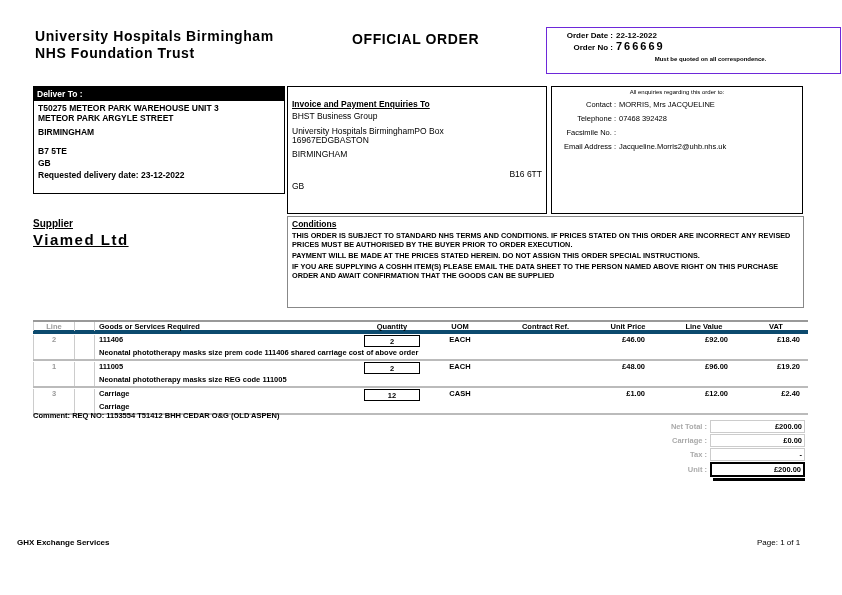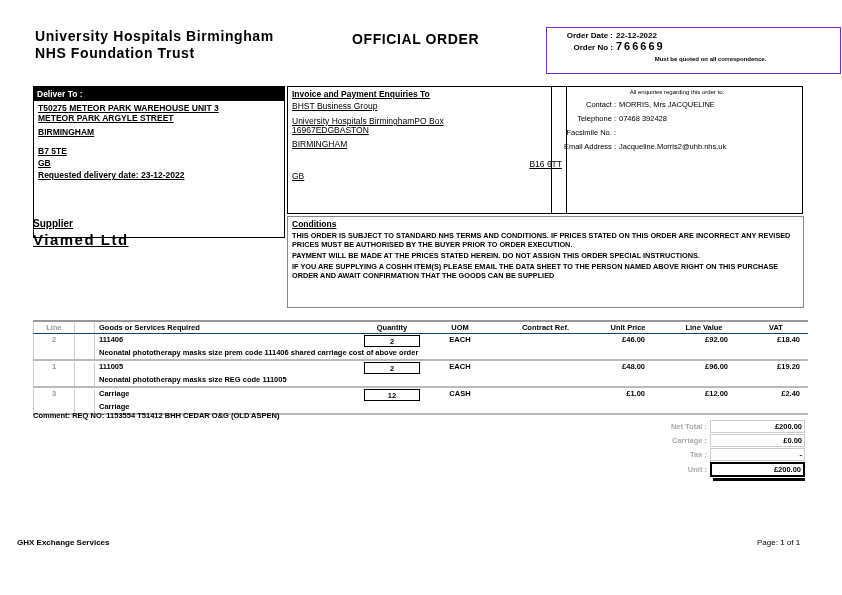--- a/index.html
+++ b/index.html
@@ -13,26 +13,26 @@
 
   
   .order-box { left:546px; top:27px; width:295px; height:47px; border:1px solid #6d28d9; padding-top:3px; }
   .ob-row { display:flex; align-items:baseline; font-weight:bold; }
   .ob-label { width:66px; text-align:right; font-size:8px; }
   .ob-val { margin-left:3px; font-size:8px; }
   .ob-no-val { margin-left:3px; font-size:11px; letter-spacing:2px; }
   .ob-note { font-size:6px; font-weight:bold; text-align:center; padding-left:34px; margin-top:4px; }
 
   
-  .deliver-box { left:33px; top:86px; width:252px; height:152px; border:1px solid #000;text-decoration:underline; }
+  .deliver-box { left:33px; top:86px; width:252px; height:108px; border:1px solid #000; }
   .deliver-header { background:#000; color:#fff; font-size:8.5px; font-weight:bold; padding:2px 3px; }
   .deliver-body { padding:2px 4px; font-size:8.5px; font-weight:bold; }
   .mt2{margin-top:2px;} .mt4{margin-top:4px;} .mt6{margin-top:6px;} .mt9{margin-top:9px;} .mt10{margin-top:10px;text-align:right;}
 
-  .invoice-box { left:287px; top:86px; width:280px; height:128px; border:1px solid #000; padding:2px 4px; font-size:8.5px;text-decoration:underline; }
+  .invoice-box { left:287px; top:86px; width:260px; height:128px; border:1px solid #000; padding:12px 4px; font-size:8.5px; }
   .invoice-title { font-weight:bold; text-decoration:underline; }
   .tight { line-height:9px; }
 
   .enq-box { left:551px; top:86px; width:252px; height:128px; border:1px solid #000; font-size:7.5px; font-weight:normal; padding-top:2px; }
   .enq-heading { font-size:6px; text-align:center; margin-bottom:3px; }
   .enq-row { display:flex; margin-top:5px; }
   .enq-label { width:64px; text-align:right; flex-shrink:0; }
   .enq-val { margin-left:3px; }
 
   
@@ -42,21 +42,21 @@
   
   .cond-box { left:287px; top:216px; width:517px; height:92px; border:1px solid #888; padding:2px 4px; }
   .cond-title { font-size:8.5px; font-weight:bold; text-decoration:underline; }
   .cond-para { font-size:7.3px; font-weight:bold; line-height:9px; margin-top:2px; }
   .cond-gap { }
 
   
   .items { left:33px; top:320px; width:775px; }
   .thead, .trow { display:grid;
     grid-template-columns:42px 20px 268px 58px 78px 93px 72px 80px 64px; }
-  .thead { border-top:2px solid #999; border-bottom:1px solid #0c4a6e; height:14px;
+  .thead { border-top:2px solid #999; border-bottom:4px solid #0c4a6e; height:14px;
     font-size:7.5px; font-weight:bold; align-items:center; }
   .h-line { text-align:center; color:#999; border-left:1px solid #ccc; border-right:1px solid #ccc; }
   .h-spacer { border-right:1px solid #ccc; height:100%; }
   .h-goods { padding-left:4px; }
   .h-center { text-align:center; }
   .trow { grid-template-rows:13px 11px; border-bottom:2px solid #bbb; padding-top:1px; font-size:7.5px; font-weight:bold; }
   .c-line { text-align:center; color:#999; border-left:1px solid #ccc; border-right:1px solid #ccc; grid-row:1 / span 2; }
   .c-spacer { border-right:1px solid #ccc; grid-row:1 / span 2; }
   .c-code { padding-left:4px; }
   .c-qty { display:flex; justify-content:center; }

